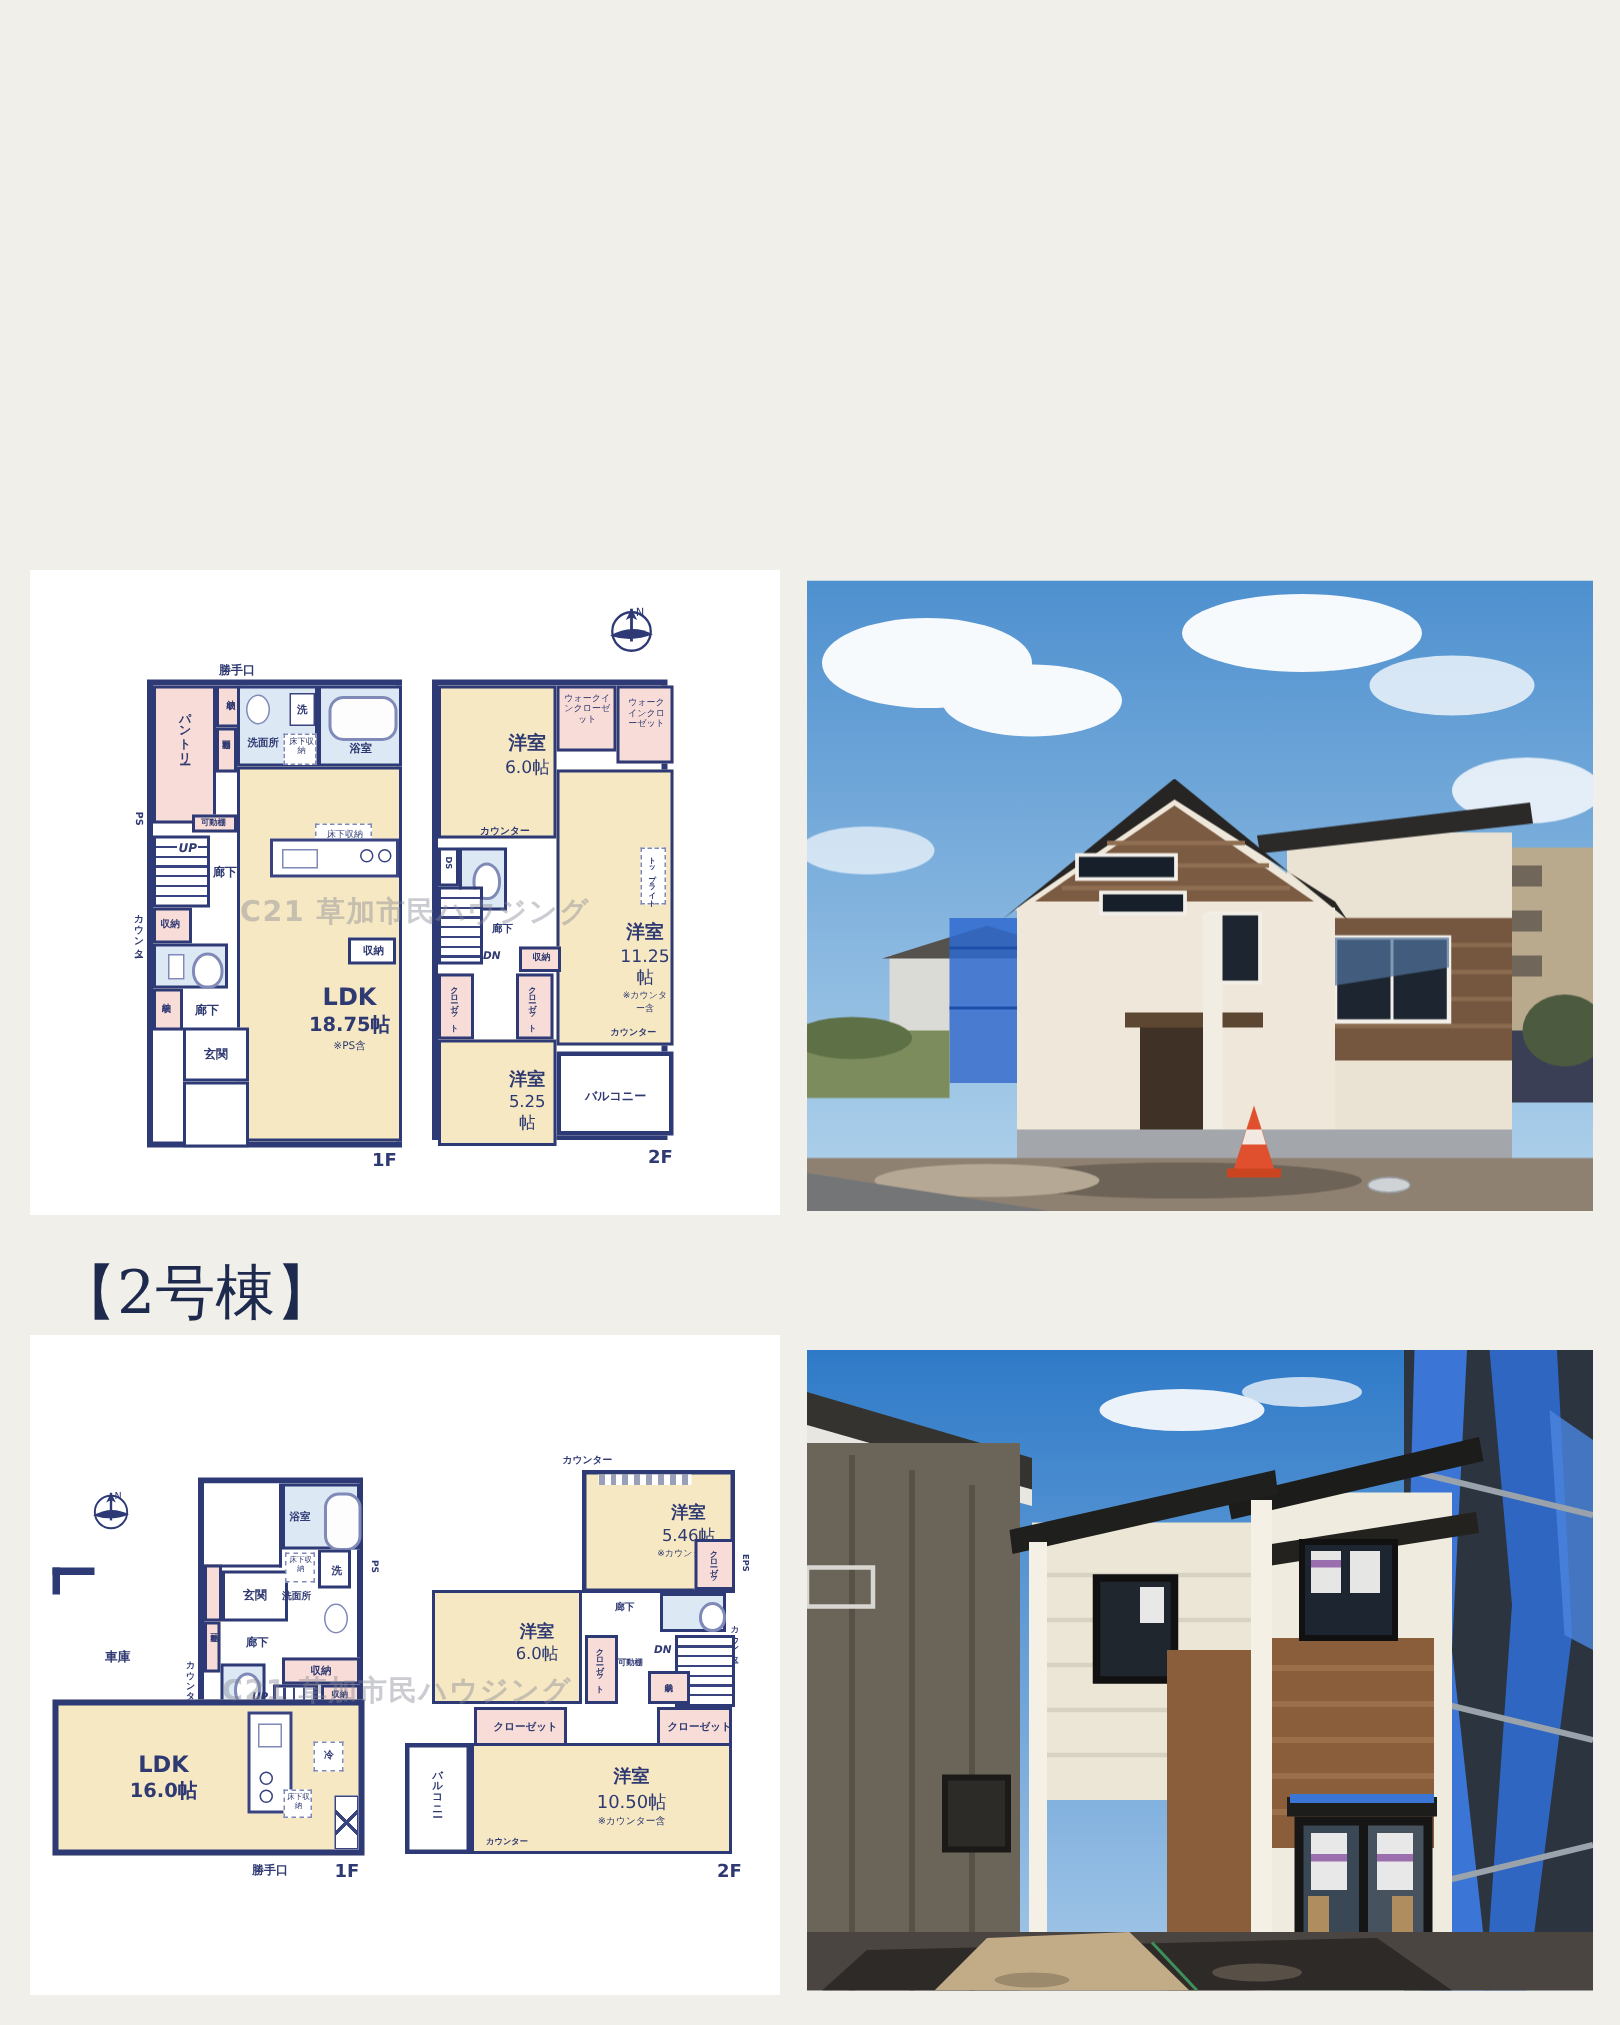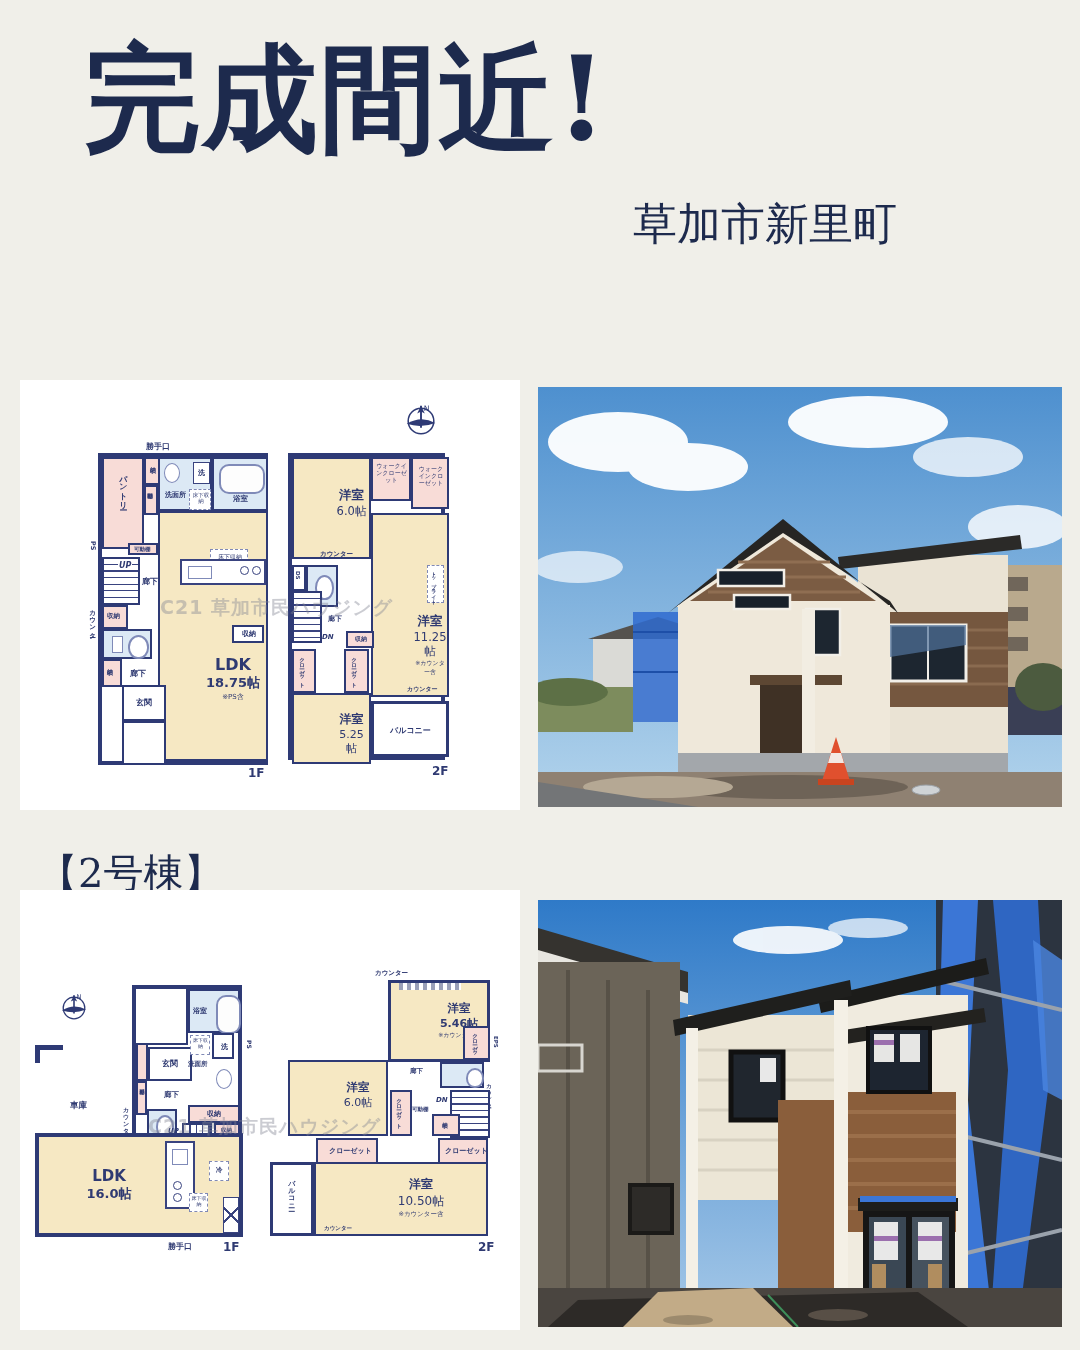--- a/index.html
+++ b/index.html
@@ -34,25 +34,23 @@
   .cstack span{display:block;margin-left:40px;}
   .wm{position:absolute;color:rgba(132,134,148,.42);font:600 19px "DejaVu Sans",sans-serif;
       letter-spacing:1px;white-space:nowrap;}
   .wall-line{position:absolute;background:#2e3a75;}
 </style>
 </head>
 <body>
 
 <div class="canvas">
 
-  <div class="abs serif navy" style="left:84px;top:22px;font-size:116px;font-weight:600;letter-spacing:2px;">完成間近!</div>
   <div class="abs serif navy" style="left:470px;top:200px;width:590px;text-align:center;font-size:44px;line-height:1.1;">
-    <div>草加市新里町</div>
   </div>
-  <div class="abs serif navy" style="left:38px;top:834px;font-size:40px;font-weight:500;margin-top:12px;">【2号棟】</div>
+  <div class="abs serif navy" style="left:38px;top:834px;font-size:40px;font-weight:500;">【2号棟】</div>
 
   <div class="panel" style="left:20px;top:380px;width:500px;height:430px;">
 
     <svg class="abs" style="left:382px;top:22px;" width="38" height="38" viewBox="0 0 40 40">
       <circle cx="20" cy="20" r="13.5" fill="none" stroke="#2e3a75" stroke-width="1.6"></circle>
       <line x1="20" y1="4" x2="20" y2="27" stroke="#2e3a75" stroke-width="2"></line>
       <path d="M20,4 L24,12 L20,10 L16,12 Z" fill="#2e3a75"></path>
       <path d="M5,23 Q20,14 35,22 Q20,28 5,23 Z" fill="#2e3a75"></path>
       <text x="23" y="9" font-size="8" fill="#2e3a75">N</text>
     </svg>
@@ -337,21 +335,21 @@
       <div class="r hatch" style="left:184px;top:60px;width:16px;height:36px;"></div>
     </div>
     <span class="lbl nw" style="left:148px;top:352px;font-size:8px;">勝手口</span>
     <span class="lbl nw" style="left:203px;top:350px;font-size:12px;">1F</span>
 
     <span class="lbl nw" style="left:355px;top:80px;font-size:6.5px;">カウンター</span>
     <div class="fp cream" style="left:368px;top:90px;width:102px;height:82px;background:#f6e8c3;border-width:3px;">
       <div class="r" style="left:8px;top:0;width:62px;height:7px;background:repeating-linear-gradient(to right,#9aa0b8 0 4px,#fff 4px 8px);"></div>
       <div class="cstack" style="top:18px;">
         <span style="font-size:11.5px;font-weight:bold;">洋室</span>
-        <span style="font-size:11px;font-weight:bold;">5.46帖</span>
+        <span style="font-size:11px;">5.46帖</span>
         <span style="font-size:6px;">※カウンター含</span>
       </div>
     </div>
     <div class="r rm pink" style="left:443px;top:136px;width:27px;height:34px;">
       <span class="lbl v nw" style="left:7px;top:1px;font-size:5.5px;">クローゼット</span>
     </div>
     <span class="lbl v nw" style="left:473px;top:146px;font-size:5.5px;">EPS</span>
     <div class="r rm cream" style="left:268px;top:170px;width:100px;height:76px;">
       <div class="cstack" style="top:18px;">
         <span style="font-size:11.5px;font-weight:bold;">洋室</span>

